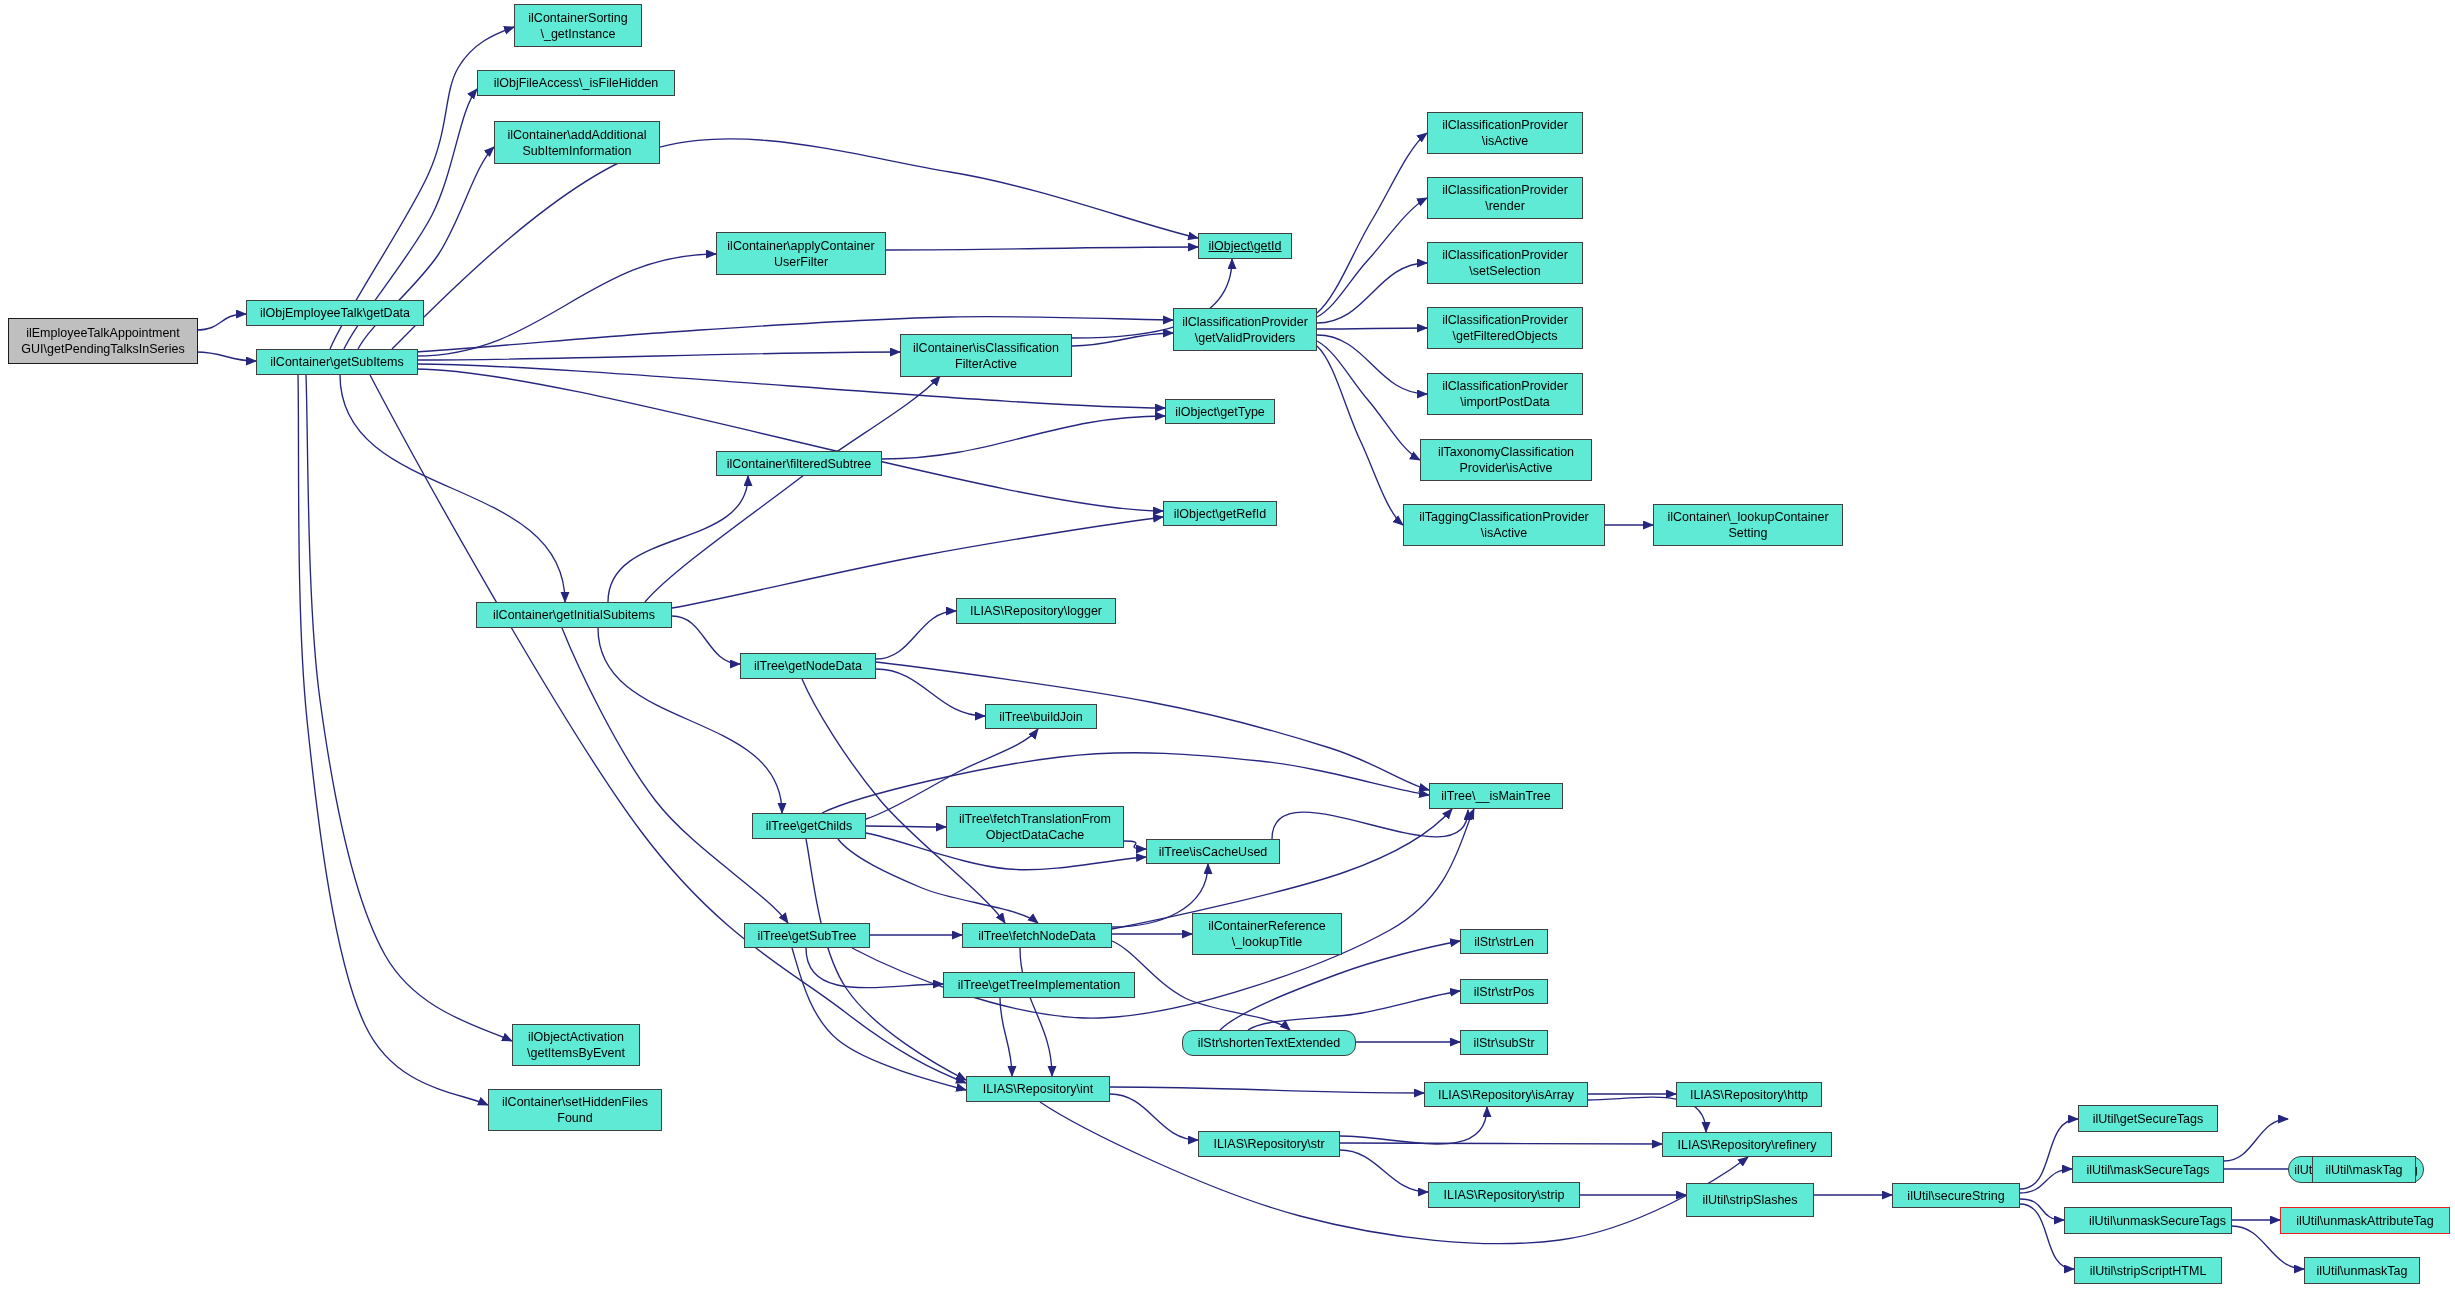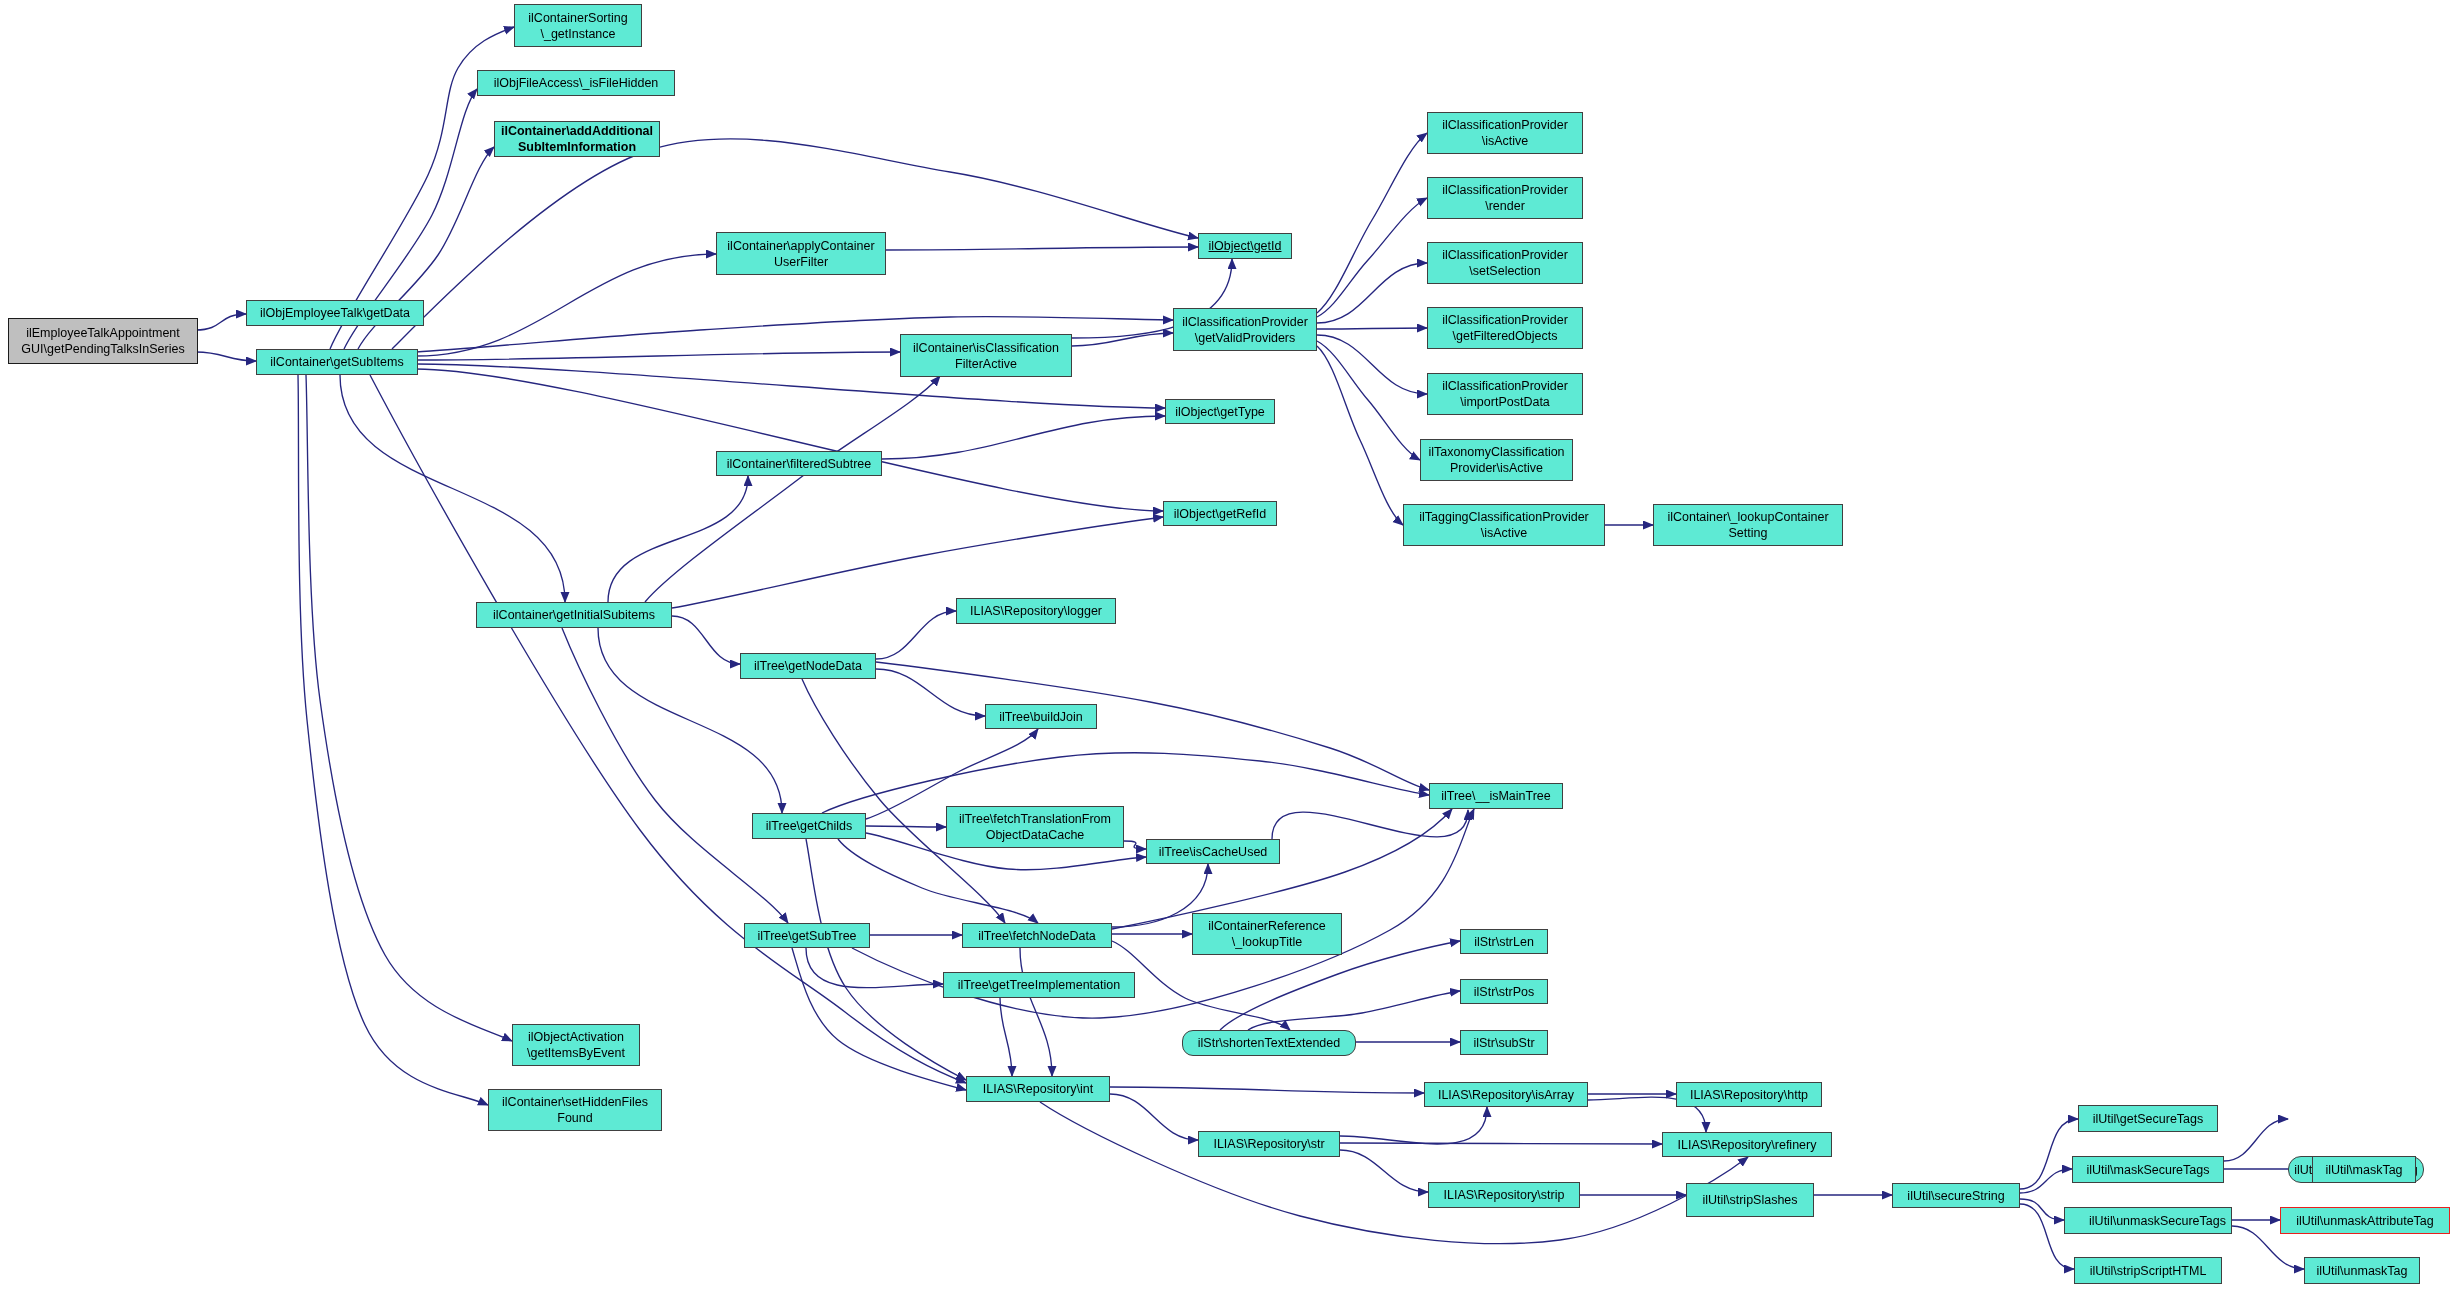--- a/index.html
+++ b/index.html
@@ -125,21 +125,21 @@
       <div class="node" style="left: 256px; top: 349px; width: 162px; height: 26px;">
         <span>ilContainer\getSubItems</span>
       </div>
       <div class="node" style="left: 514px; top: 4px; width: 128px; height: 43px;">
         <span>ilContainerSorting</span>
         <span>\_getInstance</span>
       </div>
       <div class="node" style="left: 477px; top: 70px; width: 198px; height: 26px;">
         <span>ilObjFileAccess\_isFileHidden</span>
       </div>
-      <div class="node" style="left: 494px; top: 121px; width: 166px; height: 36px; font-weight: bold;">
+      <div class="node" style="left: 494px; top: 121px; width: 166px; height: 43px;">
         <span>ilContainer\addAdditional</span>
         <span>SubItemInformation</span>
       </div>
       <div class="node" style="left: 716px; top: 232px; width: 170px; height: 43px;">
         <span>ilContainer\applyContainer</span>
         <span>UserFilter</span>
       </div>
       <div class="node" style="left: 1198px; top: 233px; width: 94px; height: 26px; text-decoration: underline;">
         <span>ilObject\getId</span>
       </div>
@@ -173,21 +173,21 @@
         <span>\setSelection</span>
       </div>
       <div class="node" style="left: 1427px; top: 307px; width: 156px; height: 42px;">
         <span>ilClassificationProvider</span>
         <span>\getFilteredObjects</span>
       </div>
       <div class="node" style="left: 1427px; top: 373px; width: 156px; height: 42px;">
         <span>ilClassificationProvider</span>
         <span>\importPostData</span>
       </div>
-      <div class="node" style="left: 1420px; top: 439px; width: 153px; height: 42px; text-align: center;">
+      <div class="node" style="left: 1420px; top: 439px; width: 172px; height: 42px; text-align: center;">
         <span>ilTaxonomyClassification</span>
         <span>Provider\isActive</span>
       </div>
       <div class="node" style="left: 1403px; top: 504px; width: 202px; height: 42px;">
         <span>ilTaggingClassificationProvider</span>
         <span>\isActive</span>
       </div>
       <div class="node" style="left: 1653px; top: 504px; width: 190px; height: 42px;">
         <span>ilContainer\_lookupContainer</span>
         <span>Setting</span>

